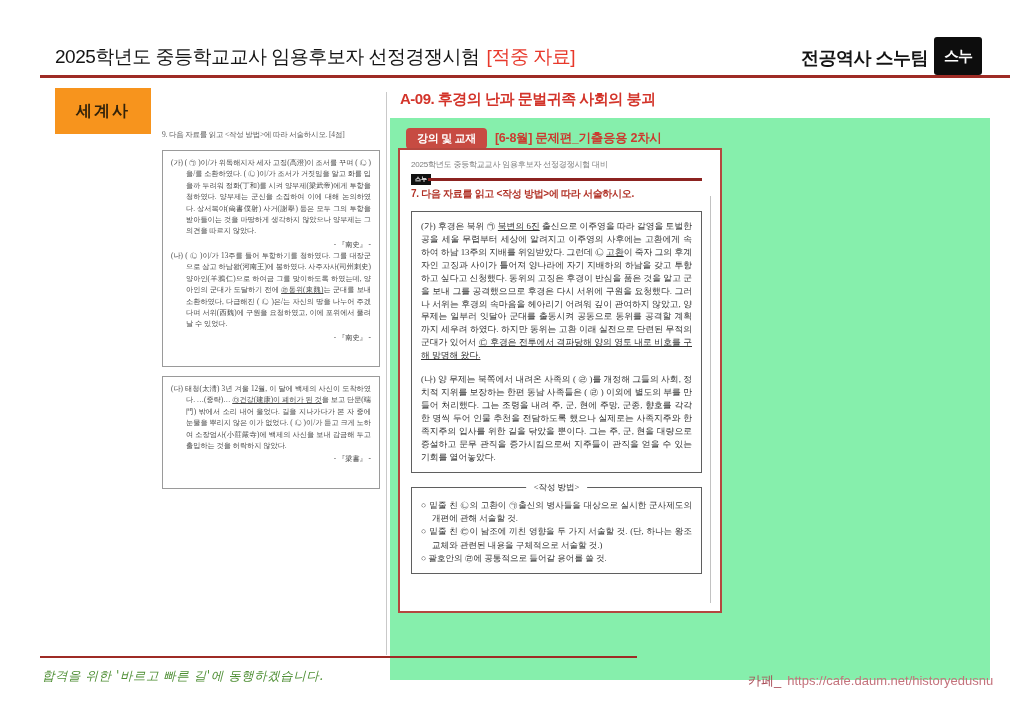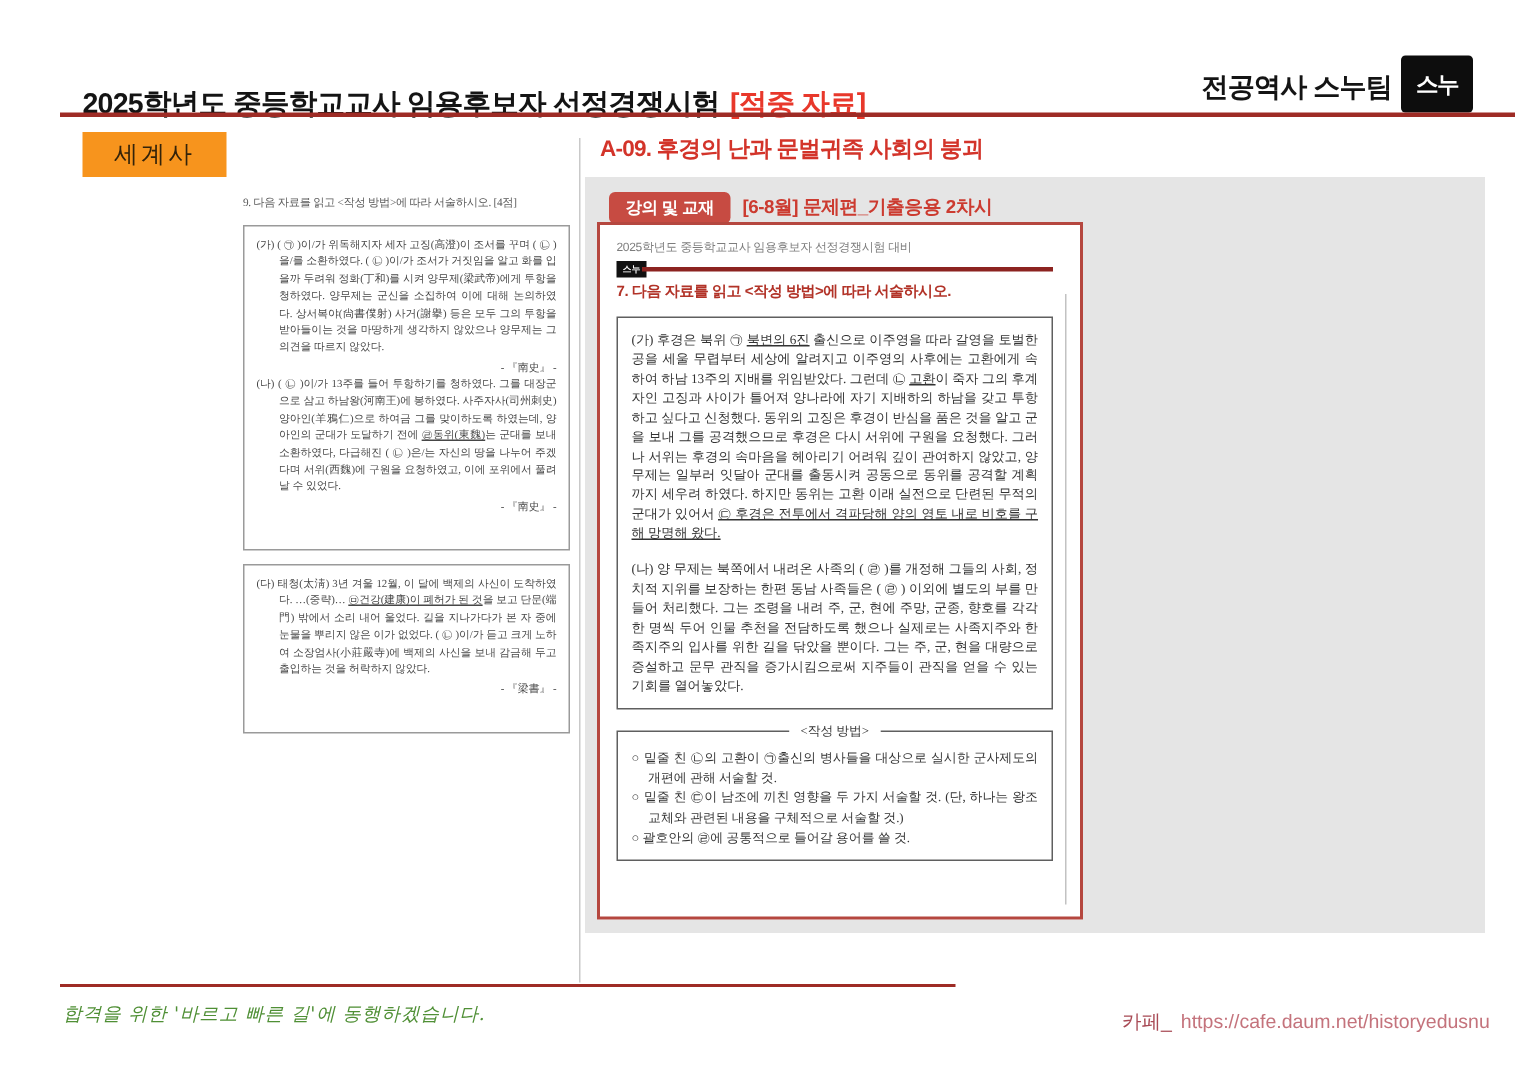--- a/index.html
+++ b/index.html
@@ -1,41 +1,41 @@
 <!DOCTYPE html>
 <html><head>
 <meta charset="utf-8">
 <style>
   * { margin:0; padding:0; box-sizing:border-box; }
   html,body { width:1024px; height:726px; }
   body { font-family:"Liberation Sans", sans-serif; background:#ffffff; position:relative; overflow:hidden; }
   .page { position:absolute; inset:0; background:#fff; }
 
   
-  .header-title { position:absolute; left:55px; top:44px; font-size:19px; font-weight:bold; color:#141414; letter-spacing:-0.5px; white-space:nowrap;margin-top:12px; }
+  .header-title { position:absolute; left:55px; top:44px; font-size:19px; font-weight:normal; color:#141414; letter-spacing:-0.5px; white-space:nowrap; }
   .header-title .accent { color:#e8382b; margin-left:7px; }
   .header-team { position:absolute; right:96px; top:46px; font-size:18px; font-weight:bold; color:#141414; letter-spacing:-0.5px; }
   .header-logo { position:absolute; right:42px; top:37px; width:48px; height:38px; background:#0d0d0d; border-radius:3px; color:#fff; display:flex; align-items:center; justify-content:center; font-weight:bold; font-size:15px; letter-spacing:-1px; }
   .header-rule { position:absolute; left:40px; right:14px; top:75px; height:3px; background:#9e2b25; }
 
   
-  .subject-badge { position:absolute; left:55px; top:88px; width:96px; height:30px; background:#f7941d; display:flex; align-items:center; justify-content:center; font-family:"Liberation Serif", serif; font-weight:normal; font-size:16px; color:#33230a; letter-spacing:2px; }
+  .subject-badge { position:absolute; left:55px; top:88px; width:96px; height:46px; background:#f7941d; display:flex; align-items:center; justify-content:center; font-family:"Liberation Serif", serif; font-weight:bold; font-size:16px; color:#33230a; letter-spacing:2px; }
   .divider-v { position:absolute; left:386px; top:92px; width:1px; height:563px; background:#c9c9c9; }
 
   .scan-left { position:absolute; left:162px; top:130px; width:218px; font-family:"Liberation Serif", serif; color:#4a4a4a; }
   .scan-q { font-size:7.5px; color:#5a5a5a; margin-bottom:10px; letter-spacing:-0.2px; }
   .scan-box { border:1px solid #9a9a9a; padding:7px 8px 22px 8px; font-size:7.2px; line-height:1.58; text-align:justify; color:#474747; }
   .scan-box + .scan-box { margin-top:9px; }
   .scan-p { padding-left:15px; text-indent:-15px; }
   .scan-src { text-align:right; font-size:7.2px; margin-top:2px; color:#474747; }
   .useg { text-decoration:underline; }
 
   
   .section-title { position:absolute; left:400px; top:90px; font-size:15px; font-weight:bold; color:#d3342a; letter-spacing:-0.5px; }
-  .green-panel { position:absolute; left:390px; top:118px; width:600px; height:504px; background:#e5e5e5; }
+  .green-panel { position:absolute; left:390px; top:118px; width:600px; height:562px; background:#86efac; }
   .lecture-badge { position:absolute; left:16px; top:10px; background:#c74b42; color:#ffffff; font-size:11px; font-weight:bold; padding:3px 11px; border-radius:4px; letter-spacing:-0.3px; }
   .lecture-caption { position:absolute; left:105px; top:12px; color:#cc3b30; font-size:12.5px; font-weight:bold; letter-spacing:-0.3px; }
 
   .white-doc { position:absolute; left:8px; top:30px; width:324px; height:465px; background:#ffffff; border:2px solid #b5473f; padding:9px 18px 8px 11px; }
   .doc-head { font-size:8px; color:#7d7d7d; letter-spacing:-0.2px; }
   .doc-logo-row { display:flex; align-items:center; margin-top:4px; }
   .doc-logo { width:20px; height:11px; background:#111; color:#fff; font-size:6px; font-weight:bold; display:flex; align-items:center; justify-content:center; flex:0 0 auto; }
   .doc-rule { flex:1 1 auto; height:3px; background:#8c2320; margin-left:-3px; }
   .doc-q-title { margin-top:2px; font-size:10px; font-weight:bold; color:#b23328; letter-spacing:-0.3px; }
   .doc-passage-box { margin-top:10px; border:1px solid #5f5f5f; padding:8px 9px; font-family:"Liberation Serif", serif; font-size:8.8px; line-height:1.47; text-align:justify; color:#333333; }

